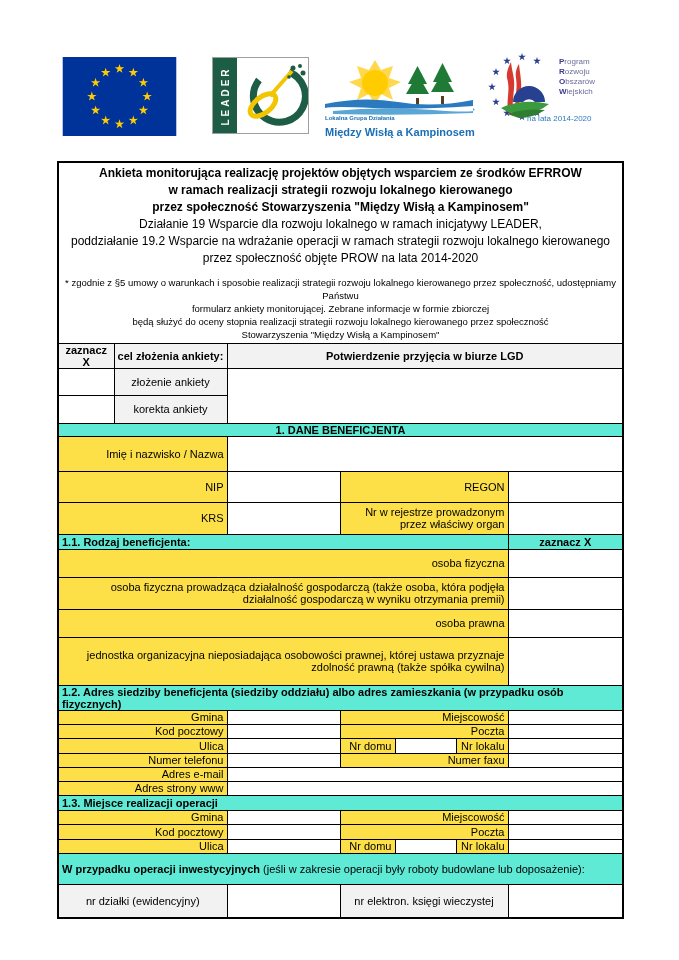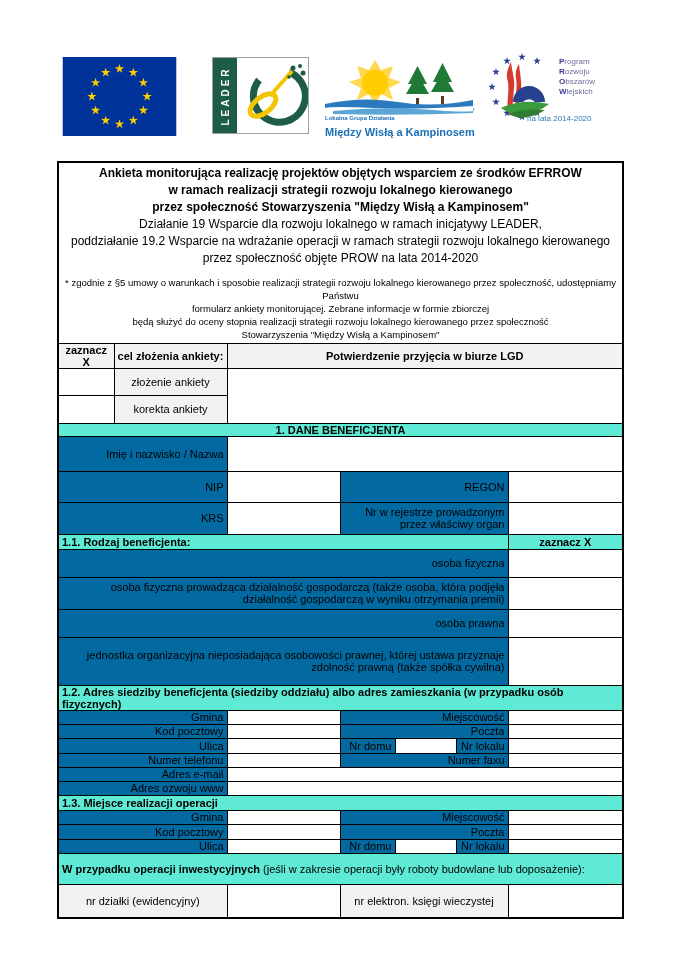--- a/index.html
+++ b/index.html
@@ -43,21 +43,21 @@
   }
   table.form td {
     border:1px solid #000; font-size:11px; padding:0 3px;
     overflow:hidden; vertical-align:middle; box-sizing:border-box;
   }
   td.titlecell { text-align:center; padding:6px 4px 2px 4px; vertical-align:top; }
   .t-bold { font-size:12px; font-weight:bold; line-height:17px; }
   .t-norm { font-size:12px; line-height:17px; }
   .footnote { margin-top:9px; font-size:9.5px; line-height:13px; text-align:center; }
   td.hdr  { background:#f2f2f2; font-weight:bold; text-align:center; }
-  td.lbl  { background:#0369a1; text-align:right; }
+  td.lbl  { background:#fde047; text-align:right; }
   td.lbl-c{ background:#f2f2f2; text-align:center;margin-top:20px; }
   td.fill { background:#fff; }
   tr.bar td { background:#5eead4; font-weight:bold; }
   td.bar-center { text-align:center; }
   td.mark-h { background:#d2d2d2; font-weight:normal; text-align:center; }
   td.sm { font-size:10.5px; }
   .inv-rest { font-weight:normal; }
 </style>
 </head>
 <body>
@@ -274,21 +274,21 @@
       <td class="lbl sm" colspan="2">Numer telefonu</td>
       <td class="fill"></td>
       <td class="lbl sm" colspan="3">Numer faxu</td>
       <td class="fill"></td>
     </tr>
     <tr style="height:14px">
       <td class="lbl sm" colspan="2">Adres e-mail</td>
       <td class="fill" colspan="5"></td>
     </tr>
     <tr style="height:14px">
-      <td class="lbl sm" colspan="2">Adres ozwoju www</td>
+      <td class="lbl sm" colspan="2">Adres strony www</td>
       <td class="fill" colspan="5"></td>
     </tr>
 
     <tr class="bar" style="height:15px">
       <td colspan="7">1.3. Miejsce realizacji operacji</td>
     </tr>
     <tr style="height:14px">
       <td class="lbl sm" colspan="2">Gmina</td>
       <td class="fill"></td>
       <td class="lbl sm" colspan="3">Miejscowość</td>

